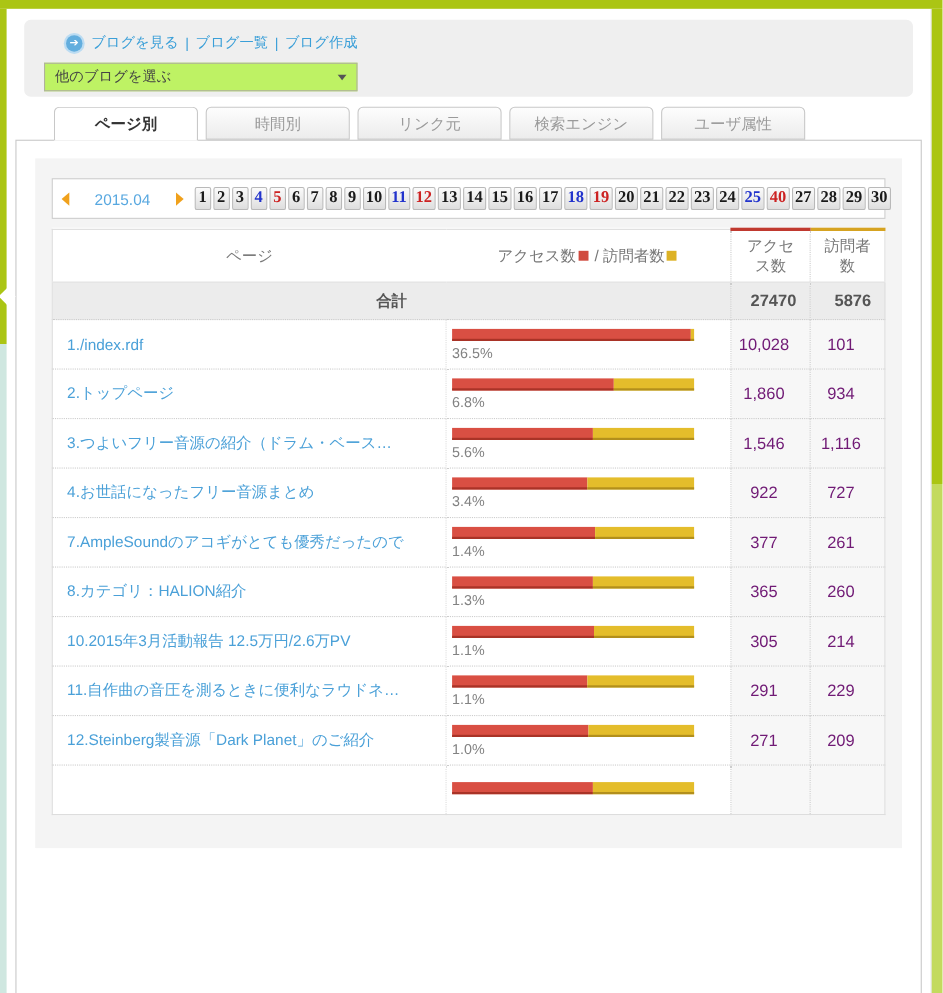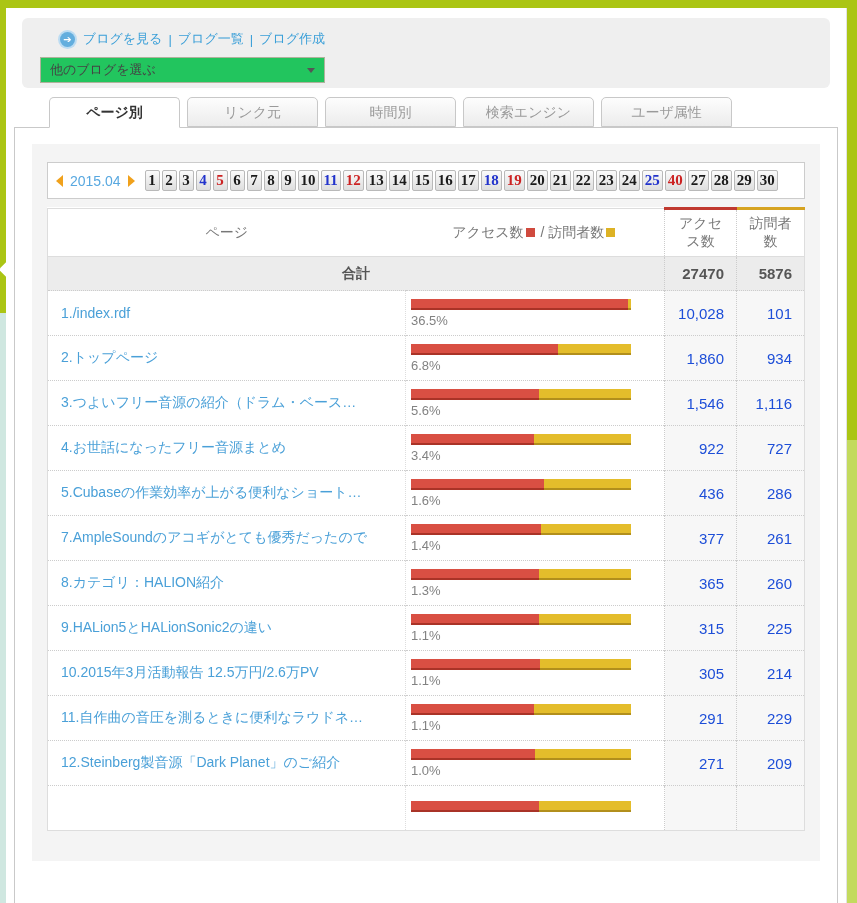--- a/index.html
+++ b/index.html
@@ -24,42 +24,42 @@
                 display:flex; justify-content:space-between; }
   .blog-title { font-size:17px; color:#333; letter-spacing:.5px; }
   .blog-url { font-size:12px; color:#a8a8a8; margin-top:8px; }
   .header-right { text-align:right; }
   .links-row { font-size:13px; color:#3a9fd8; display:flex; align-items:center; justify-content:flex-end; gap:6px; }
   .links-row a { color:#3a9fd8; text-decoration:none; }
   .link-sep { color:#3a9fd8; }
   .circle-arrow { display:inline-block; width:15px; height:15px; border-radius:50%;
                   background:#63aede; box-shadow:0 0 0 2px #bcdcf2; color:#fff; font-size:10px;
                   line-height:15px; text-align:center; margin-right:2px; }
-  .blog-select { margin-top:9px; width:285px; height:26px; background:#22c55e; border:1px solid #b0b29c;
+  .blog-select { margin-top:9px; width:285px; height:26px; background:#bef264; border:1px solid #b0b29c;
                  display:flex; align-items:center; justify-content:space-between; padding:0 9px;
                  font-size:13px; color:#444; cursor:pointer; }
   .caret-down { width:0; height:0; border-left:4px solid transparent; border-right:4px solid transparent;
                 border-top:5px solid #555; }
 
   
   .tabs-row { display:flex; gap:7px; padding-left:43px; margin-top:9px; position:relative; z-index:2; }
   .tab { width:131px; height:30px; line-height:29px; text-align:center; font-size:14px; color:#9a9a9a;
          background:linear-gradient(#fdfdfd,#ececec); border:1px solid #c8c8c8; border-radius:5px 5px 0 0;
          cursor:pointer; }
   .tab.active { background:#fff; color:#333; font-weight:bold; border-bottom:1px solid #fff;
                 margin-bottom:-1px; height:31px; }
 
   
   .content-panel { margin:0 8px; border:1px solid #c9c9c9; background:#fff; padding:16px 17px;
                    position:relative; z-index:1; min-height:820px; }
   .gray-area { background:#f4f4f4; padding:18px 15px 30px 15px; }
 
   
   .date-nav { background:#fff; border:1px solid #ccc; padding:7px 8px; display:flex; align-items:center; }
-  .month-nav { display:flex; align-items:center; margin-right:10px; }
+  .month-nav { display:flex; align-items:center; margin-right:10px;gap:16px; }
   .arrow-left  { width:0; height:0; border-top:6px solid transparent; border-bottom:6px solid transparent;
                  border-right:7px solid #f0a11c; cursor:pointer; }
   .arrow-right { width:0; height:0; border-top:6px solid transparent; border-bottom:6px solid transparent;
                  border-left:7px solid #f0a11c; cursor:pointer; }
   .month-label { font-size:14px; color:#58a8e0; margin:0 7px; }
   .days { display:flex; gap:2px; }
   .day { min-width:15px; padding:1px 2px; text-align:center; background:linear-gradient(#fbfbfb,#dedede);
          border:1px solid #b9b9b9; border-radius:2px; font-family:"Liberation Serif","DejaVu Serif",serif;
          font-weight:bold; font-size:15px; color:#1a1a1a; cursor:pointer; }
   .day.sat { color:#2233cc; }
@@ -82,21 +82,21 @@
   tr.total-row .total-label { text-align:center; font-size:14px; }
   tr.total-row .num { text-align:right; padding-right:12px; border-left:1px dotted #ccc; }
 
   tr.data-row td { border-top:1px dotted #ccc; height:45px; vertical-align:middle; }
   td.page-cell { font-size:14px; color:#4aa0d8; padding:4px 8px 4px 13px; cursor:pointer; }
   td.bar-cell { padding:5px 20px 5px 5px; border-left:1px dotted #ddd; }
   .bar { width:220px; height:11px; display:flex; }
   .bar-red    { background:#d94f43; border-bottom:2px solid #a93327; }
   .bar-yellow { background:#e4bd2b; border-bottom:2px solid #b28f1c; }
   .pct { font-size:13px; color:#828282; margin-top:3px; }
-  td.num-cell { text-align:right; padding-right:12px; font-size:15px; color:#1d4ed8;
+  td.num-cell { text-align:center; padding-right:12px; font-size:15px; color:#701a75;
                 background:#f7f7f7; border-left:1px dotted #ccc; }
 </style>
 </head>
 <body>
 
 <div class="top-strip"></div>
 <div class="left-strip"></div>
 <div class="right-strip"></div>
 <div class="notch"></div>
 
@@ -116,22 +116,22 @@
         <div class="blog-select">
           <span>他のブログを選ぶ</span>
           <span class="caret-down"></span>
         </div>
       </div>
     </div>
   </div>
 
   <div class="tabs-row">
     <div class="tab active">ページ別</div>
+    <div class="tab">時間別</div>
     <div class="tab">リンク元</div>
-    <div class="tab">時間別</div>
     <div class="tab">検索エンジン</div>
     <div class="tab">ユーザ属性</div>
   </div>
 
   <div class="content-panel">
     <div class="gray-area">
 
       <div class="date-nav">
         <div class="month-nav">
           <div class="arrow-left"></div>
@@ -266,32 +266,20 @@
       <div class="bar">
         <div class="bar-red" style="width: 55.9%;"></div>
         <div class="bar-yellow" style="width: 44.1%;"></div>
       </div>
       <div class="pct">3.4%</div>
     </td>
     <td class="num-cell">922</td>
     <td class="num-cell">727</td>
   </tr>
 
-  <tr class="data-row">
-    <td class="page-cell">5.Cubaseの作業効率が上がる便利なショート…</td>
-    <td class="bar-cell">
-      <div class="bar">
-        <div class="bar-red" style="width: 60.4%;"></div>
-        <div class="bar-yellow" style="width: 39.6%;"></div>
-      </div>
-      <div class="pct">1.6%</div>
-    </td>
-    <td class="num-cell">436</td>
-    <td class="num-cell">286</td>
-  </tr>
 
 
   <tr class="data-row">
     <td class="page-cell">7.AmpleSoundのアコギがとても優秀だったので</td>
     <td class="bar-cell">
       <div class="bar">
         <div class="bar-red" style="width: 59.1%;"></div>
         <div class="bar-yellow" style="width: 40.9%;"></div>
       </div>
       <div class="pct">1.4%</div>
@@ -306,32 +294,20 @@
       <div class="bar">
         <div class="bar-red" style="width: 58.4%;"></div>
         <div class="bar-yellow" style="width: 41.6%;"></div>
       </div>
       <div class="pct">1.3%</div>
     </td>
     <td class="num-cell">365</td>
     <td class="num-cell">260</td>
   </tr>
 
-  <tr class="data-row">
-    <td class="page-cell">9.HALion5とHALionSonic2の違い</td>
-    <td class="bar-cell">
-      <div class="bar">
-        <div class="bar-red" style="width: 58.3%;"></div>
-        <div class="bar-yellow" style="width: 41.7%;"></div>
-      </div>
-      <div class="pct">1.1%</div>
-    </td>
-    <td class="num-cell">315</td>
-    <td class="num-cell">225</td>
-  </tr>
 
   <tr class="data-row">
     <td class="page-cell">10.2015年3月活動報告 12.5万円/2.6万PV</td>
     <td class="bar-cell">
       <div class="bar">
         <div class="bar-red" style="width: 58.8%;"></div>
         <div class="bar-yellow" style="width: 41.2%;"></div>
       </div>
       <div class="pct">1.1%</div>
     </td>

